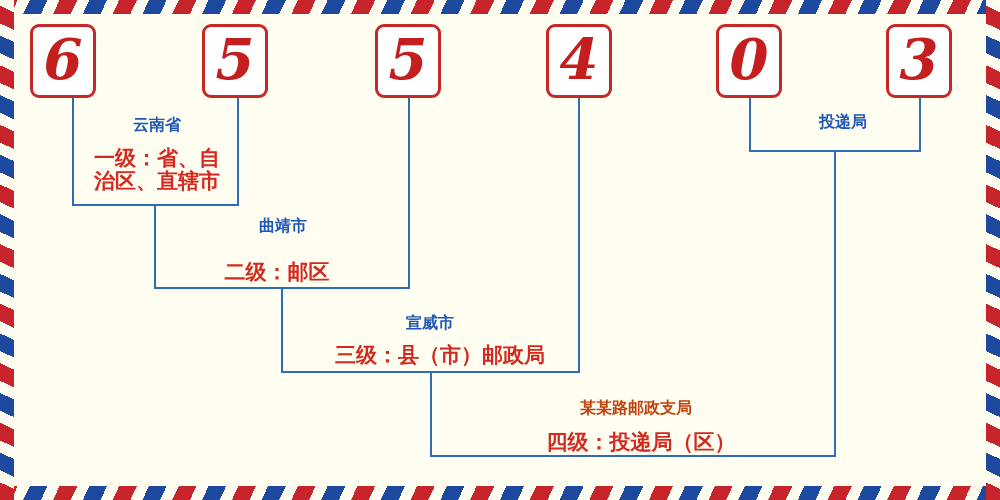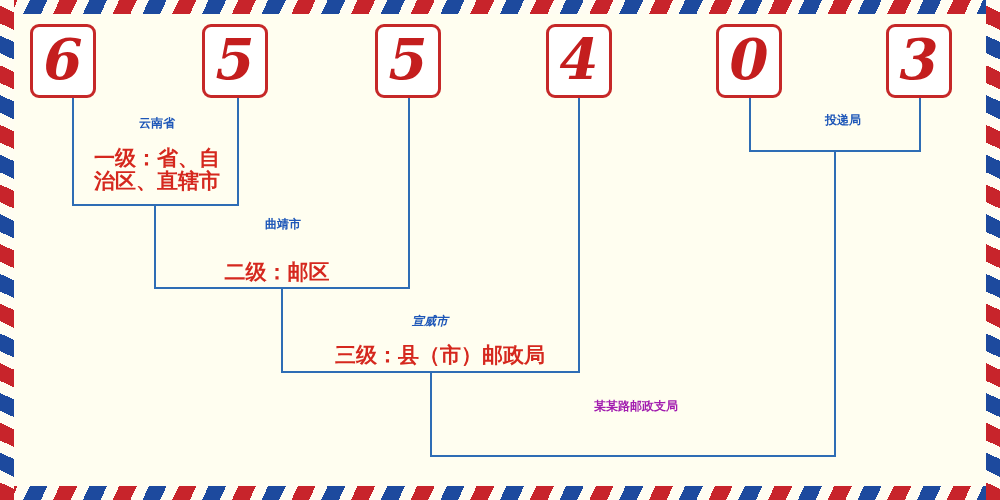--- a/index.html
+++ b/index.html
@@ -61,37 +61,37 @@
     position: absolute;
     background: #2e6db5;
   }
   .v { width: 2px; }
   .h { height: 2px; }
 
   
   .lvl-name {
     position: absolute;
     transform: translateX(-50%);
-    font-size: 12px;
+    font-size: 16px;
     font-weight: bold;
     color: #1e57b8;
     white-space: nowrap;
     text-align: left;
   }
   .lvl-desc {
     position: absolute;
     transform: translateX(-50%);
     font-size: 21px;
     font-weight: bold;
     color: #d5281e;
     white-space: nowrap;
     text-align: center;
     line-height: 1.35;
   }
-  .lvl-name.dark { color: #a21caf; }
+  .lvl-name.dark { color: #c2410c; }
 
   
   .badge {
     position: absolute;
     left: 33px;
     top: 419px;
     background: #c73e2d;
     color: #faf0d0;
     font-size: 19px;
     font-weight: bold;
@@ -149,21 +149,22 @@
   <div class="line v" style="left:919px; top:98px;  height:54px;"></div>
   <div class="line h" style="left:749px; top:150px; width:172px;"></div>
 
   <div class="lvl-name" style="left:157px; top:115px;">云南省</div>
   <div class="lvl-desc" style="left:157px; top:144px;">一级：省、自</div>
   <div class="lvl-desc" style="left:157px; top:167px;">治区、直辖市</div>
 
   <div class="lvl-name" style="left:283px; top:216px;">曲靖市</div>
   <div class="lvl-desc" style="left:277px; top:258px;">二级：邮区</div>
 
-  <div class="lvl-name" style="left:430px; top:313px;font-style:italic;">宣威市</div>
+  <div class="lvl-name" style="left:430px; top:313px;">宣威市</div>
   <div class="lvl-desc" style="left:440px; top:341px;text-align:right;">三级：县（市）邮政局</div>
 
   <div class="lvl-name dark" style="left:636px; top:398px;">某某路邮政支局</div>
+  <div class="lvl-desc" style="left:641px; top:428px;">四级：投递局（区）</div>
 
   <div class="lvl-name" style="left:843px; top:112px;">投递局</div>
 
 
 </div>
 
 </body></html>

